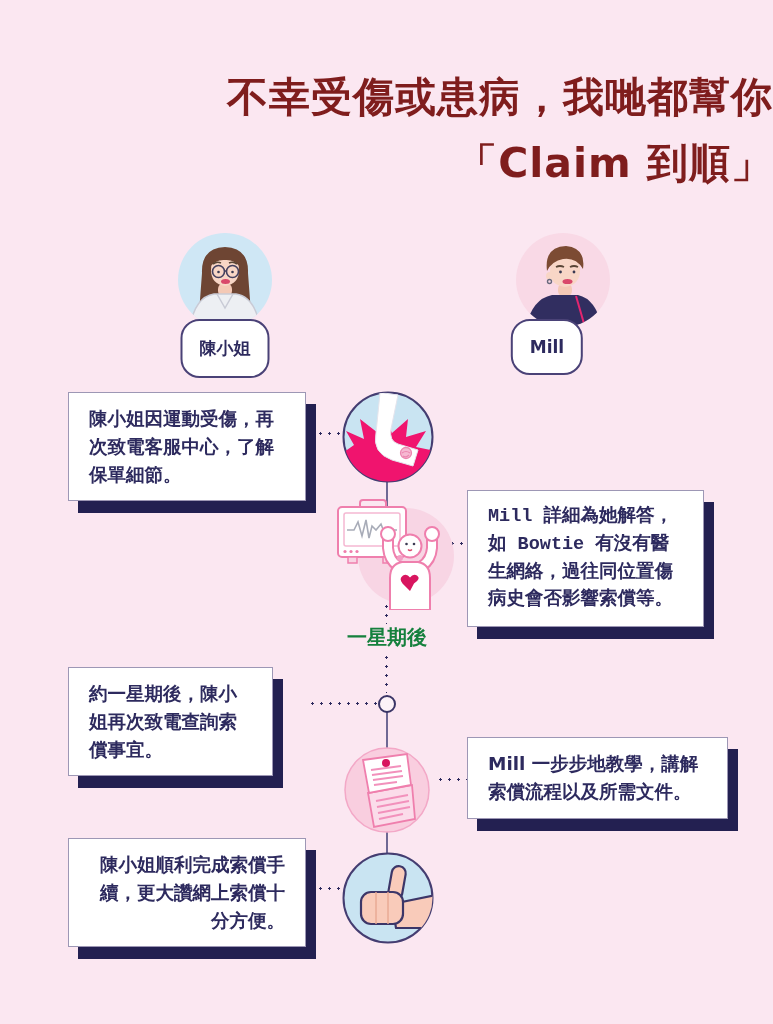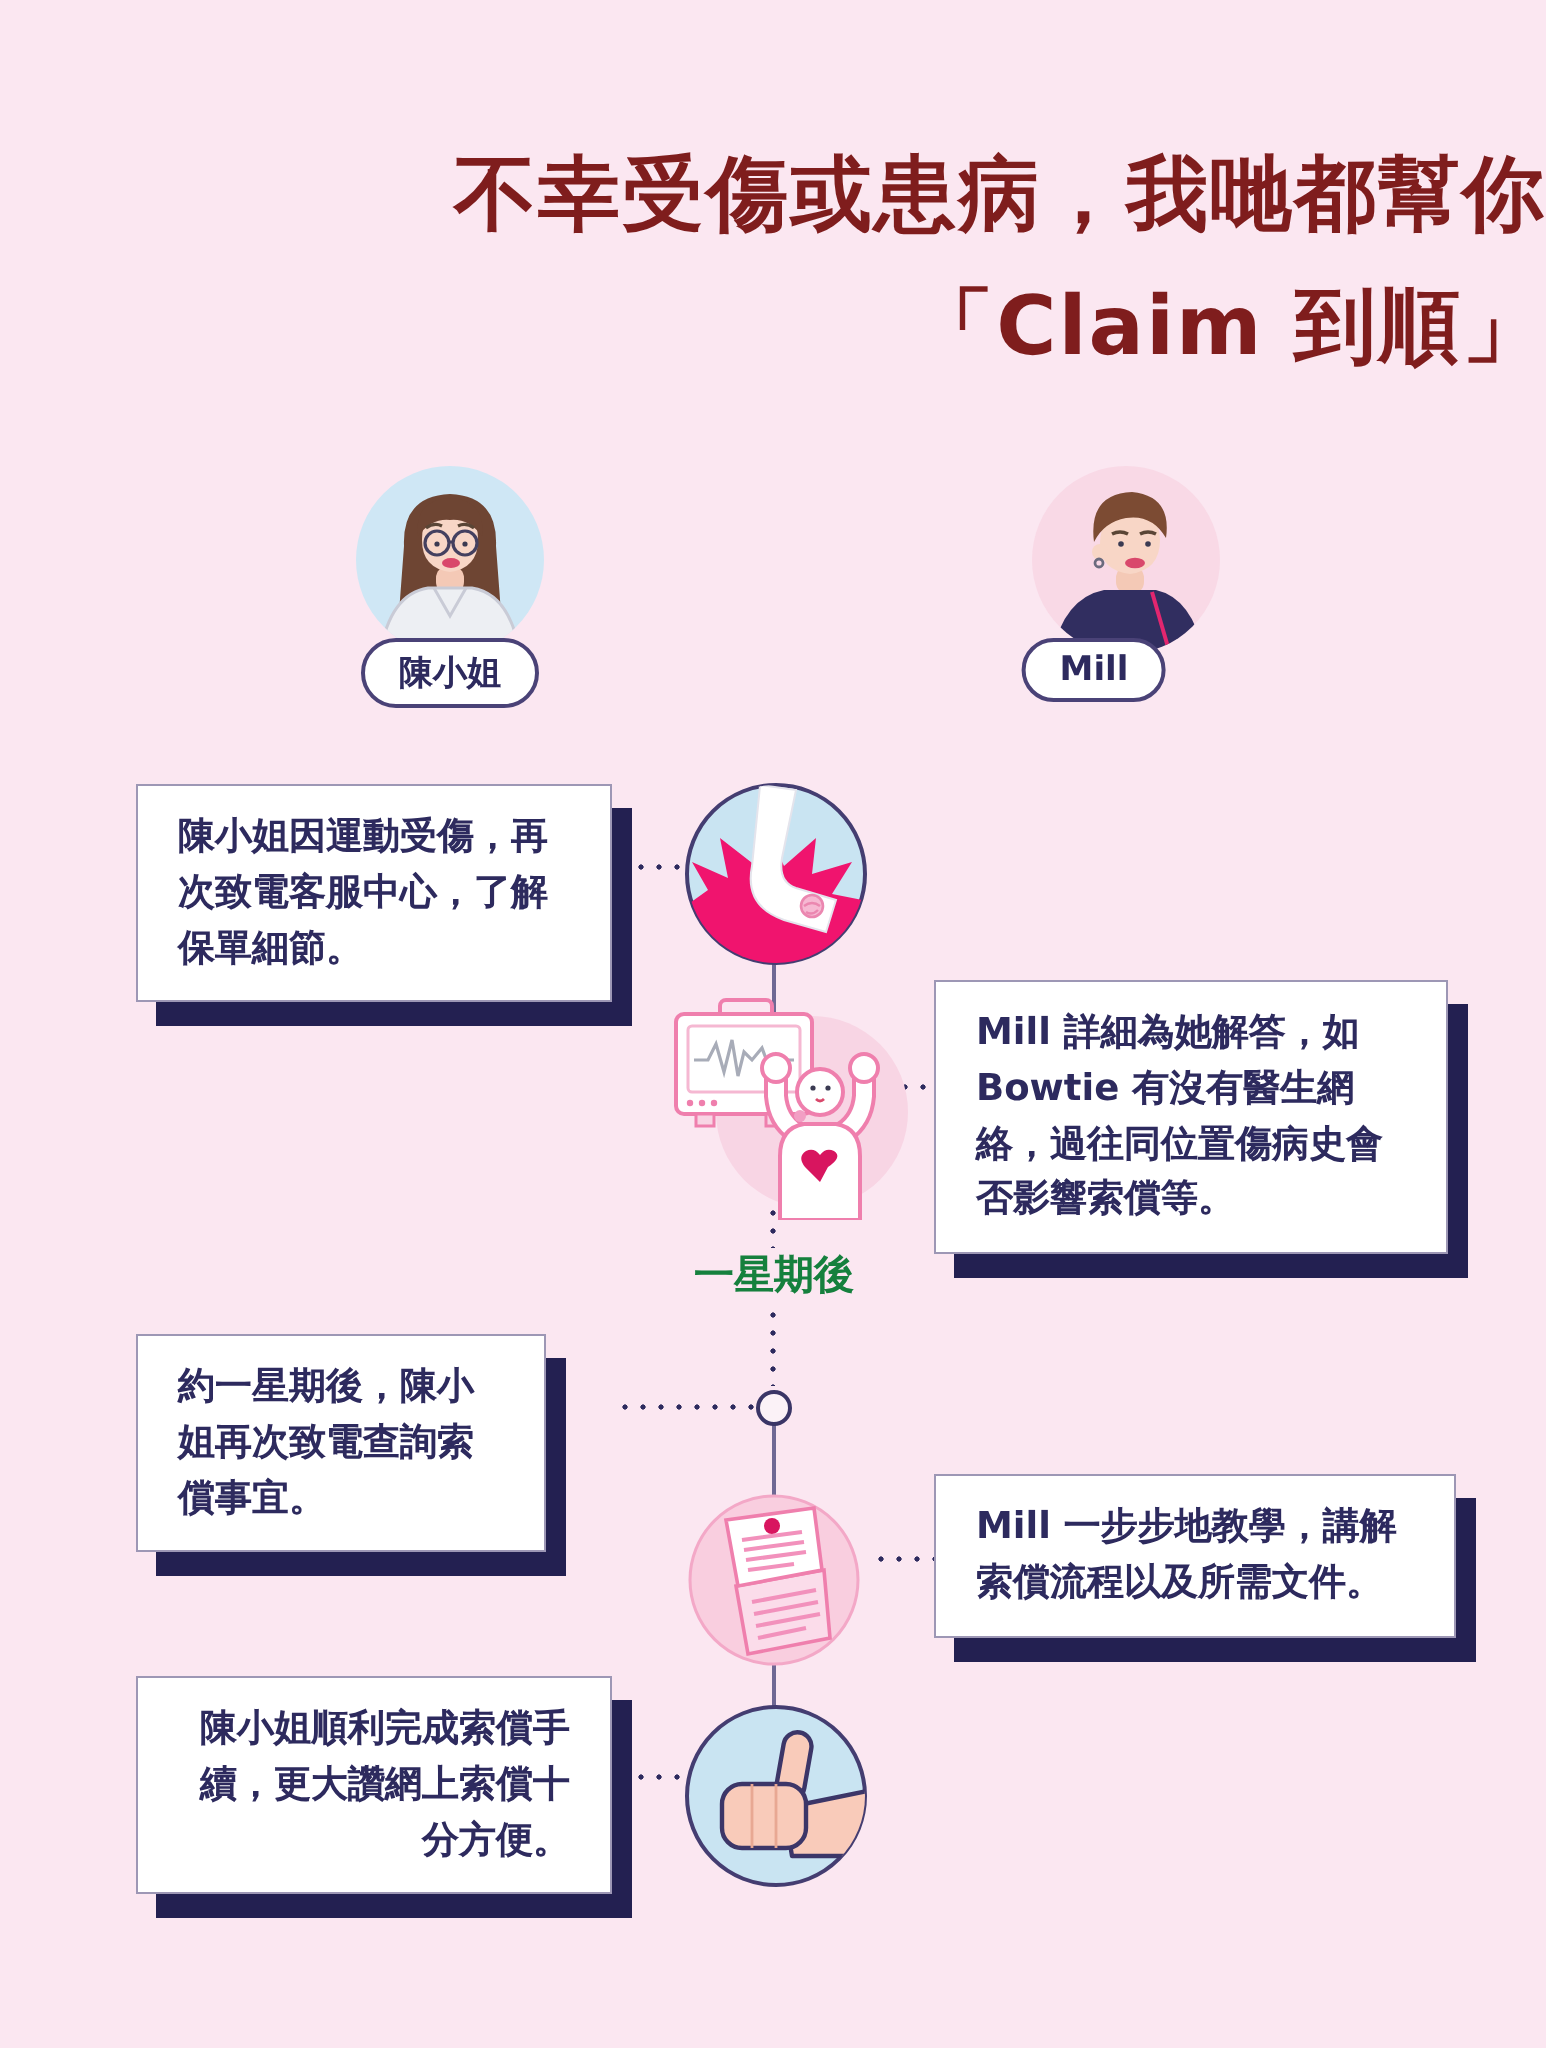--- a/index.html
+++ b/index.html
@@ -16,34 +16,34 @@
   }
   .title span{display:block;}
   
   .avatar{position:absolute;width:94px;height:94px;}
   .avatar svg{display:block;width:94px;height:94px;}
   .avatar-left{left:178px;top:233px;}
   .avatar-right{left:516px;top:233px;}
   .name-pill{
     position:absolute;transform:translateX(-50%);
     background:#FFFFFF;border:2px solid #4A4277;border-radius:19px;
-    padding:4px 17px;color:#2D2A5E;font-size:17px;font-weight:700;
+    padding:16px 17px;color:#2D2A5E;font-size:17px;font-weight:700;
     white-space:nowrap;z-index:4;
   }
   .pill-left{left:225px;top:319px;}
   .pill-right{left:547px;top:319px;}
   
   .note{
     position:absolute;background:#FFFFFF;border:1px solid #9D97B5;
     box-shadow:10px 12px 0 0 #232051;color:#2D2A5E;
     font-size:18.5px;font-weight:700;line-height:1.5;
     padding:12px 20px;box-sizing:border-box;z-index:3;
   }
   .box1{left:68px;top:392px;width:238px;}
-  .box2{left:467px;top:490px;width:257px;}
+  .box2{left:467px;top:490px;width:237px;font-family:Liberation Mono, monospace;}
   .box3{left:68px;top:667px;width:205px;}
   .box4{left:467px;top:737px;width:261px;}
   .box5{left:68px;top:838px;width:238px;text-align:right;}
   
   .line-v{position:absolute;width:2px;background:#6F6894;z-index:0;}
   .lineA{left:386px;top:437px;height:80px;}
   .lineB{left:386px;top:712px;height:190px;}
   .dot-v{
     position:absolute;width:3px;z-index:1;
     background-image:radial-gradient(circle,#2D2A5E 1.2px,transparent 1.4px);

